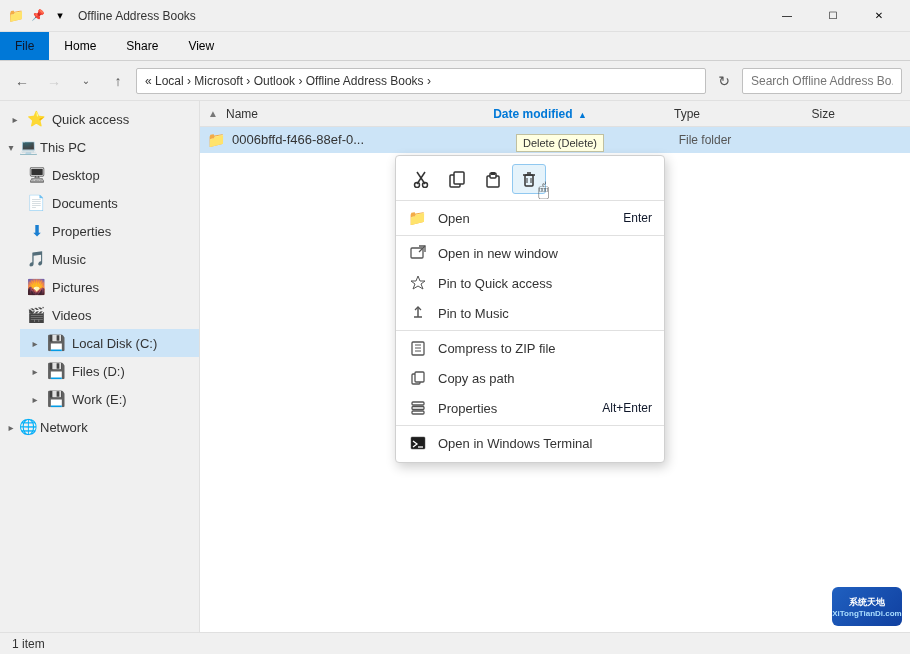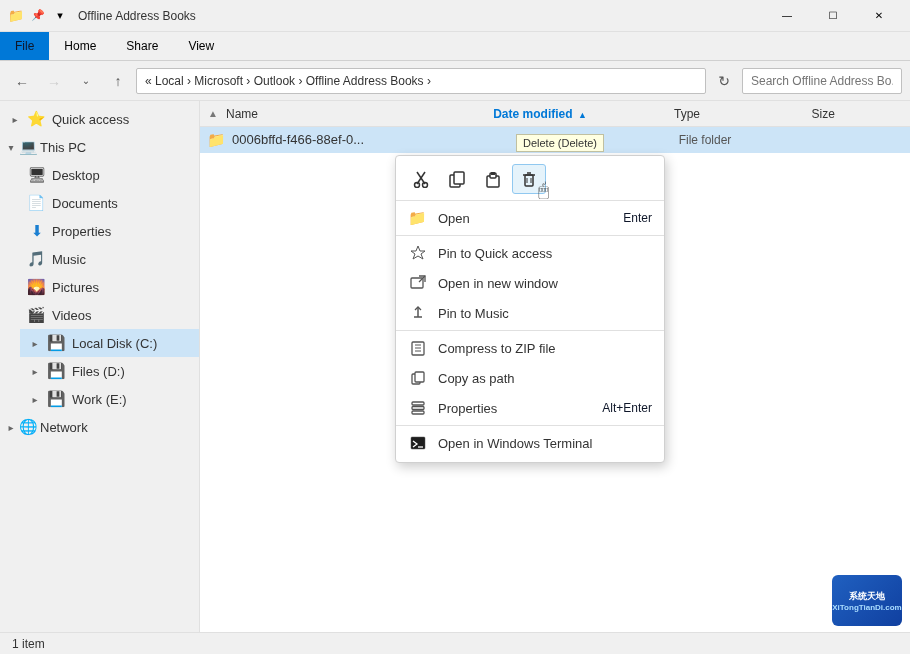--- a/index.html
+++ b/index.html
@@ -261,21 +261,21 @@
     .cm-label { flex: 1; }
     .cm-shortcut { color: #0f172a; font-size: 12px; margin-left: auto; }
     .cm-separator { height: 1px; background: #e0e0e0; margin: 2px 0; }
 
     
     .watermark {
       position: absolute;
       bottom: 28px;
       right: 8px;
       width: 70px;
-      height: 51px;
+      height: 39px;
       background: linear-gradient(135deg, #2060c0, #1040a0);
       border-radius: 6px;
       display: flex;
       flex-direction: column;
       align-items: center;
       justify-content: center;
       color: white;
       font-size: 8px;
       font-weight: bold;
       z-index: 50;
@@ -457,36 +457,36 @@
       <span class="cm-icon">📁</span>
       <span class="cm-label">Open</span>
       <span class="cm-shortcut">Enter</span>
     </div>
 
     <div class="cm-separator"></div>
 
     <div class="cm-item">
       <span class="cm-icon">
         <svg width="16" height="16" viewBox="0 0 16 16" fill="none">
-          <polygon points="8,1 10,6 15,6 11,9 13,14 8,11 3,14 5,9 1,6 6,6" stroke="#555" stroke-width="1" fill="none"></polygon>
-        </svg>
-      </span>
-      <span class="cm-label">Pin to Quick access</span>
-    </div>
-
-    <div class="cm-item">
-      <span class="cm-icon">
-        <svg width="16" height="16" viewBox="0 0 16 16" fill="none">
           <rect x="1" y="3" width="12" height="10" rx="1" stroke="#555" stroke-width="1.3" fill="none"></rect>
           <path d="M9 1 L15 1 L15 7" stroke="#555" stroke-width="1.3" fill="none"></path>
           <line x1="9" y1="7" x2="15" y2="1" stroke="#555" stroke-width="1.3"></line>
         </svg>
       </span>
       <span class="cm-label">Open in new window</span>
       <span class="cm-shortcut"></span>
+    </div>
+
+    <div class="cm-item">
+      <span class="cm-icon">
+        <svg width="16" height="16" viewBox="0 0 16 16" fill="none">
+          <polygon points="8,1 10,6 15,6 11,9 13,14 8,11 3,14 5,9 1,6 6,6" stroke="#555" stroke-width="1" fill="none"></polygon>
+        </svg>
+      </span>
+      <span class="cm-label">Pin to Quick access</span>
     </div>
 
     <div class="cm-item">
       <span class="cm-icon">
         <svg width="16" height="16" viewBox="0 0 16 16" fill="none">
           <line x1="8" y1="2" x2="8" y2="12" stroke="#555" stroke-width="1.5"></line>
           <path d="M5 5 L8 2 L11 5" stroke="#555" stroke-width="1.3" fill="none"></path>
           <line x1="4" y1="12" x2="12" y2="12" stroke="#555" stroke-width="1.5"></line>
         </svg>
       </span>

